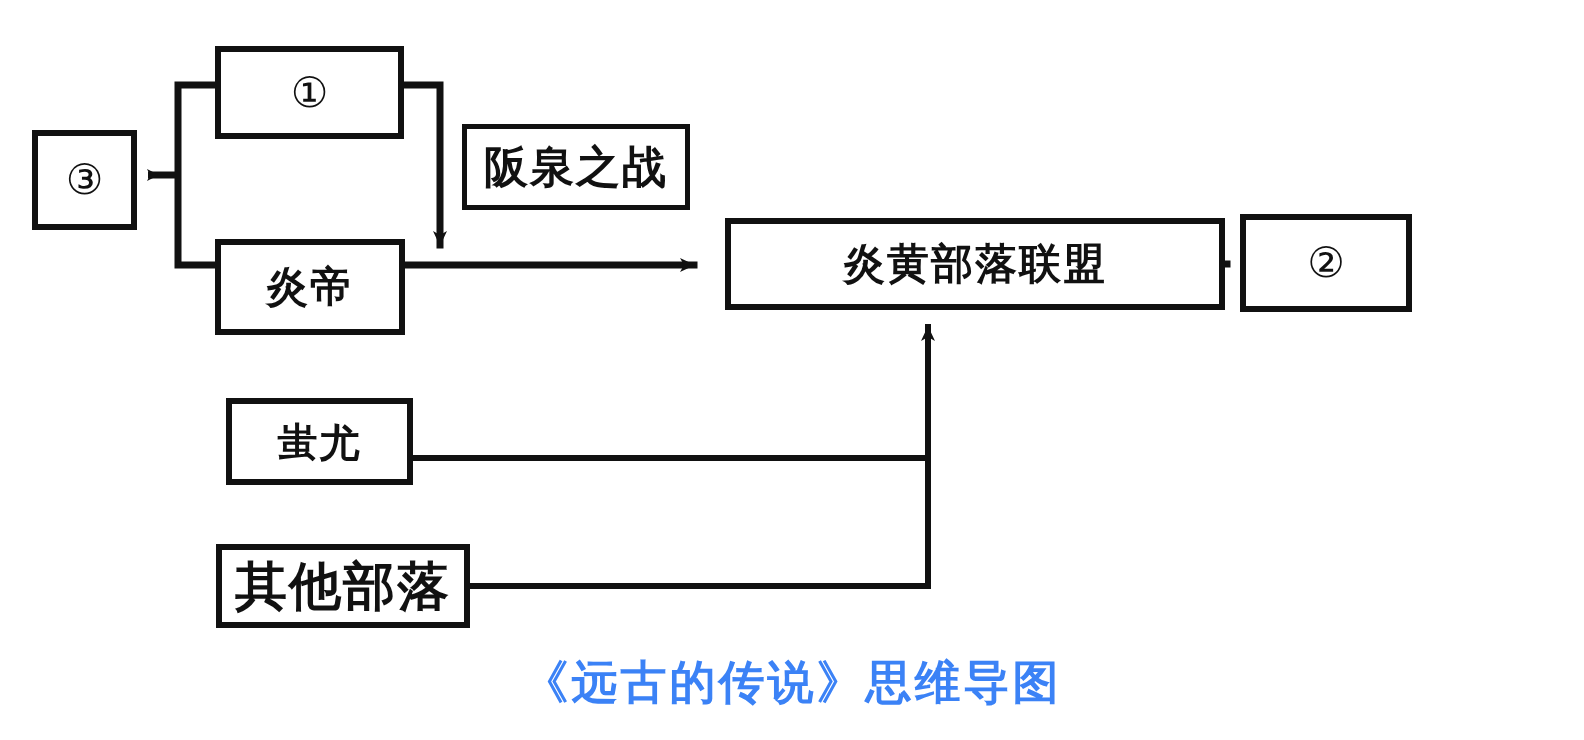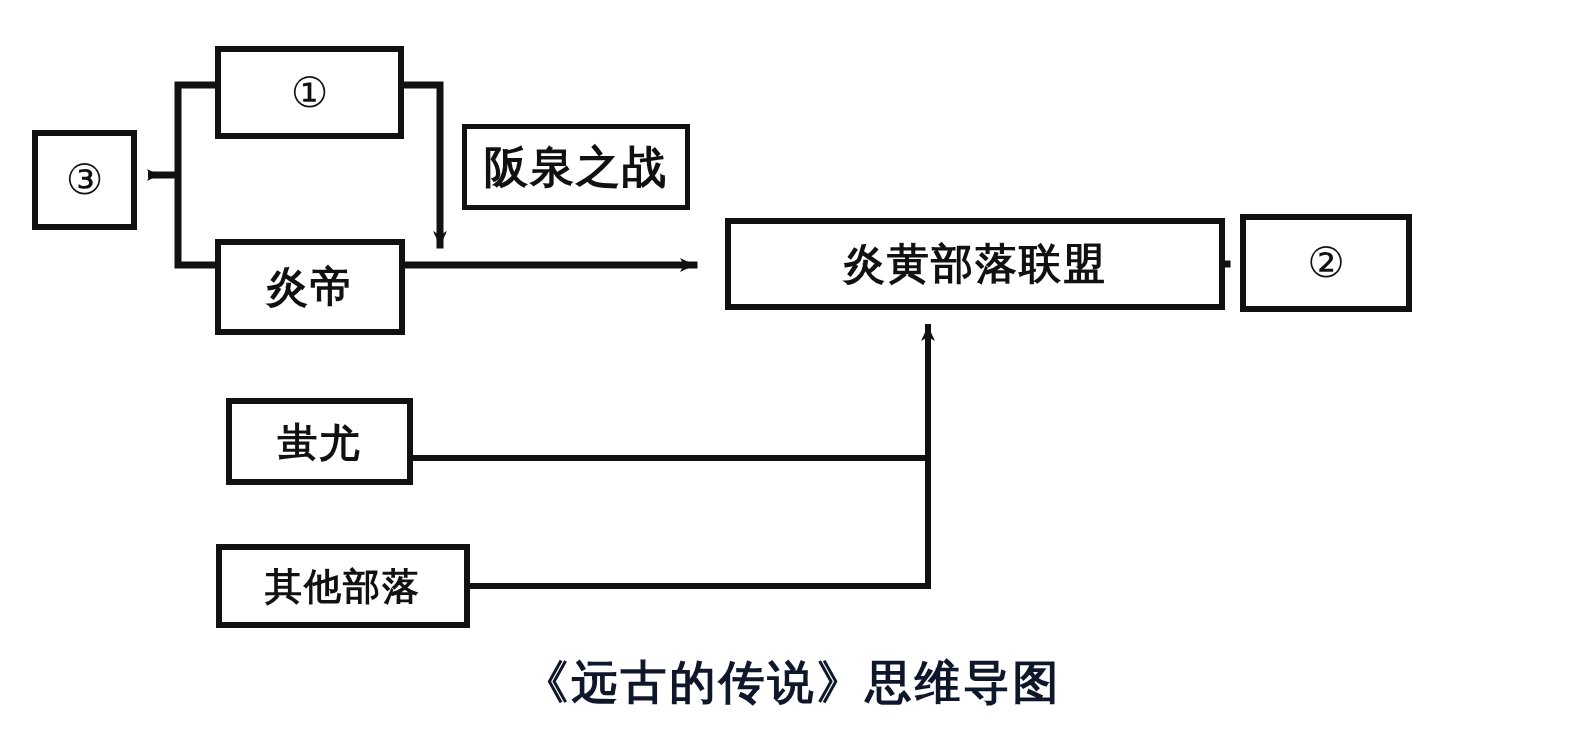--- a/index.html
+++ b/index.html
@@ -53,31 +53,31 @@
 
   
   #node-topic-one   { left: 215px; top: 46px;  width: 189px; height: 93px;  }
   #node-third       { left: 32px;  top: 130px; width: 105px; height: 100px; }
   #node-yandi       { left: 215px; top: 215px; width: 190px; height: 96px; margin-top: 24px;  }
   #node-banquan     { left: 462px; top: 124px; width: 228px; height: 86px;  font-size: 44px; }
   #node-alliance    { left: 709px; top: 218px; width: 500px; height: 92px;  font-size: 42px; margin-left: 16px; }
   #node-second      { left: 1240px;top: 214px; width: 172px; height: 98px;  }
   #node-zhuolu      { left: 466px; top: 352px; width: 226px; height: 78px;  font-size: 38px; }
   #node-chiyou      { left: 226px; top: 398px; width: 187px; height: 87px;  font-size: 40px; }
-  #node-others      { left: 216px; top: 544px; width: 254px; height: 84px;  font-size: 37px; }
+  #node-others      { left: 216px; top: 544px; width: 254px; height: 84px;  font-size: 52px; }
 
   #caption {
     position: absolute;
     left: 0;
     top: 652px;
     width: 1584px;
     text-align: center;
     font-size: 46px;
     font-weight: 700;
-    color: #0f172a;
+    color: #3b82f6;
     letter-spacing: 3px;
     z-index: 3;
   }
 </style>
 </head>
 <body>
 
 <div id="stage">
 
   <svg id="wires" viewBox="0 0 1584 740" width="1584" height="740" xmlns="http://www.w3.org/2000/svg">

